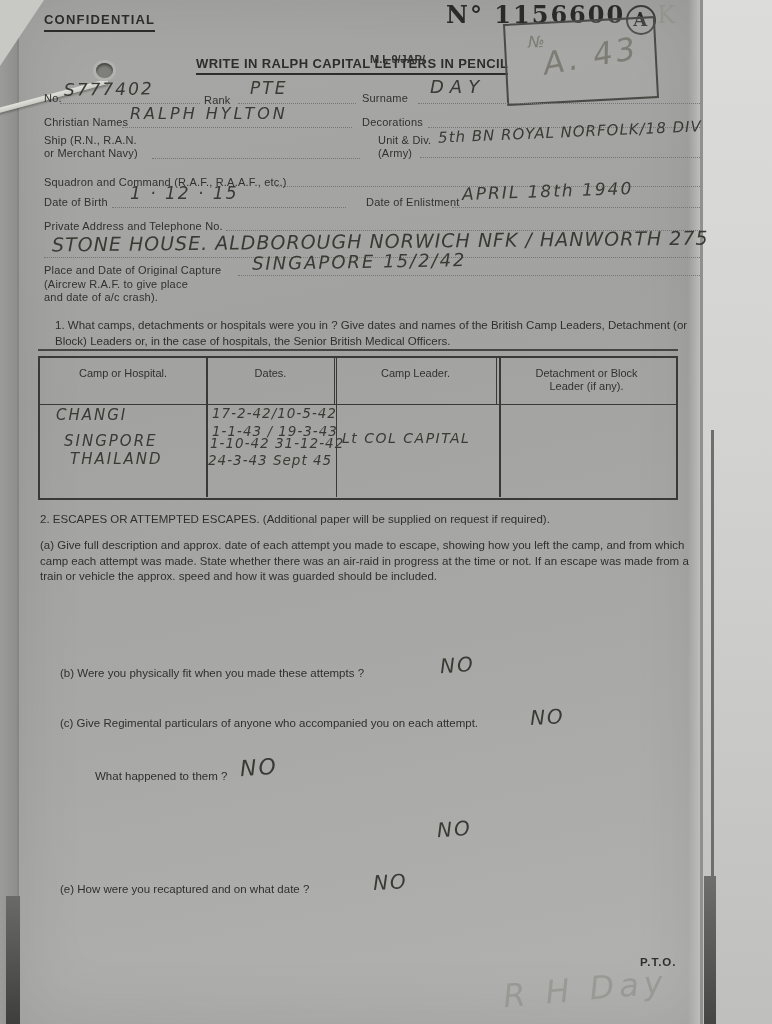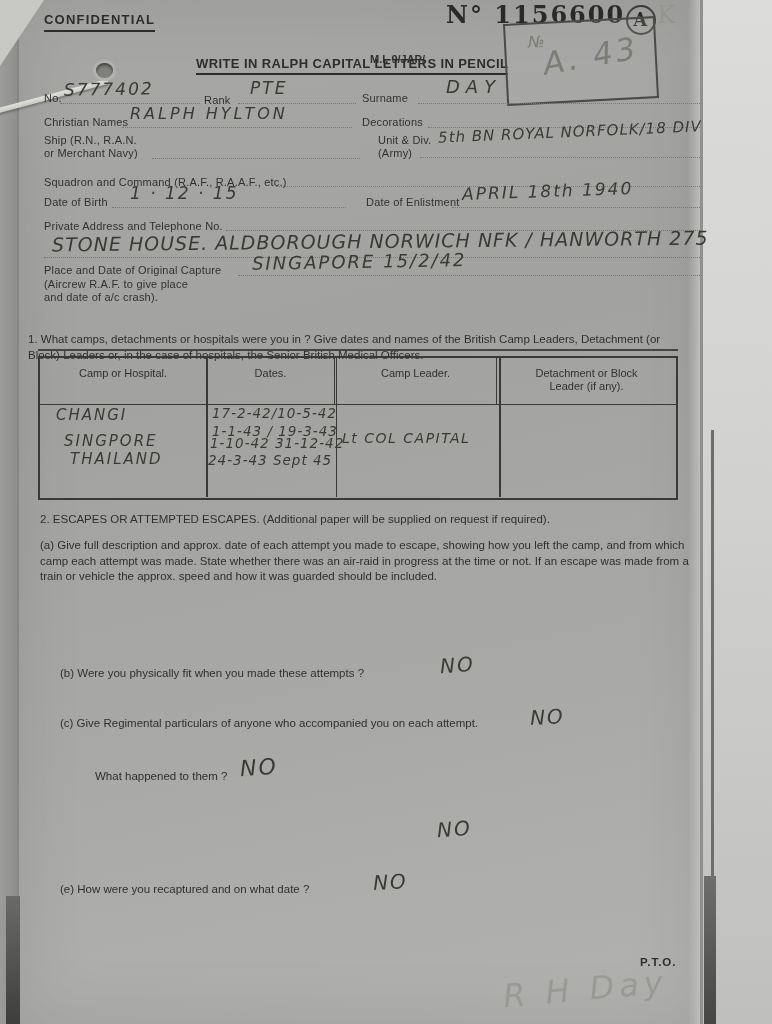--- a/index.html
+++ b/index.html
@@ -102,21 +102,21 @@
     <div class="hand pencil stamp-val">A. 43</div>
   </div>
 
   <div class="lbl" style="left:44px;top:92px;">No.</div>
   <div class="hand" style="left:64px;top:79px;font-size:17px;transform:rotate(-1deg);">S777402</div>
   <div class="dot" style="left:60px;top:103px;width:140px;"></div>
   <div class="lbl" style="left:204px;top:94px;">Rank</div>
   <div class="hand" style="left:250px;top:78px;font-size:17px;">PTE</div>
   <div class="dot" style="left:238px;top:103px;width:118px;"></div>
   <div class="lbl" style="left:362px;top:92px;">Surname</div>
-  <div class="hand" style="left:446px;top:76px;font-size:18px;letter-spacing:6px;">DAY</div>
+  <div class="hand" style="left:430px;top:76px;font-size:18px;letter-spacing:6px;">DAY</div>
   <div class="dot" style="left:418px;top:103px;width:282px;"></div>
 
   <div class="lbl" style="left:44px;top:116px;">Christian Names</div>
   <div class="hand" style="left:130px;top:104px;font-size:16px;letter-spacing:3px;">RALPH HYLTON</div>
   <div class="dot" style="left:122px;top:127px;width:230px;"></div>
   <div class="lbl" style="left:362px;top:116px;">Decorations</div>
   <div class="dot" style="left:428px;top:127px;width:272px;"></div>
 
   <div class="lbl pre" style="left:44px;top:134px;">Ship (R.N., R.A.N.
 or Merchant Navy)</div>
@@ -140,21 +140,21 @@
   <div class="dot" style="left:226px;top:230px;width:474px;"></div>
   <div class="hand" style="left:52px;top:230px;font-size:19px;letter-spacing:1px;transform:rotate(-.6deg);">STONE HOUSE. ALDBOROUGH NORWICH NFK / HANWORTH 275</div>
   <div class="dot" style="left:44px;top:257px;width:656px;"></div>
 
   <div class="lbl" style="left:44px;top:264px;">Place and Date of Original Capture</div>
   <div class="hand" style="left:252px;top:251px;font-size:18px;letter-spacing:2px;transform:rotate(-1deg);">SINGAPORE 15/2/42</div>
   <div class="dot" style="left:238px;top:275px;width:462px;"></div>
   <div class="lbl pre" style="left:44px;top:278px;">(Aircrew R.A.F. to give place
 and date of a/c crash).</div>
 
-  <div class="para" style="left:28px;top:318px;width:648px;margin-top:14px;">1.  What camps, detachments or hospitals were you in ?  Give dates and names of the British Camp Leaders,  Detachment (or Block) Leaders or, in the case of hospitals, the Senior British Medical Officers.</div>
+  <div class="para" style="left:55px;top:318px;width:648px;">1.  What camps, detachments or hospitals were you in ?  Give dates and names of the British Camp Leaders,  Detachment (or Block) Leaders or, in the case of hospitals, the Senior British Medical Officers.</div>
 
   <div class="rule-heavy" style="left:38px;top:349px;width:640px;height:2px;"></div>
   <div class="camp-table">
     <div class="thead">
       <div class="th c1">Camp or Hospital.</div>
       <div class="th c2">Dates.</div>
       <div class="th c3">Camp Leader.</div>
       <div class="th c4 pre">Detachment or Block
 Leader (if any).</div>
     </div>

